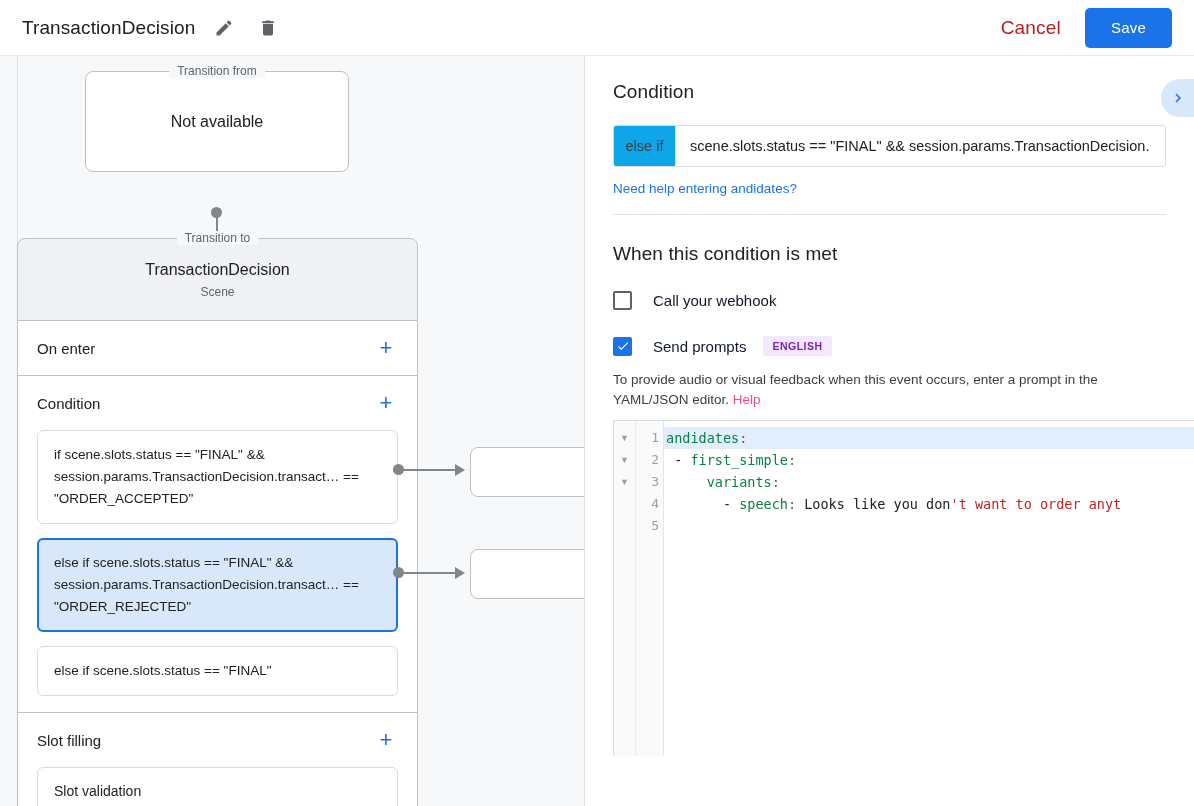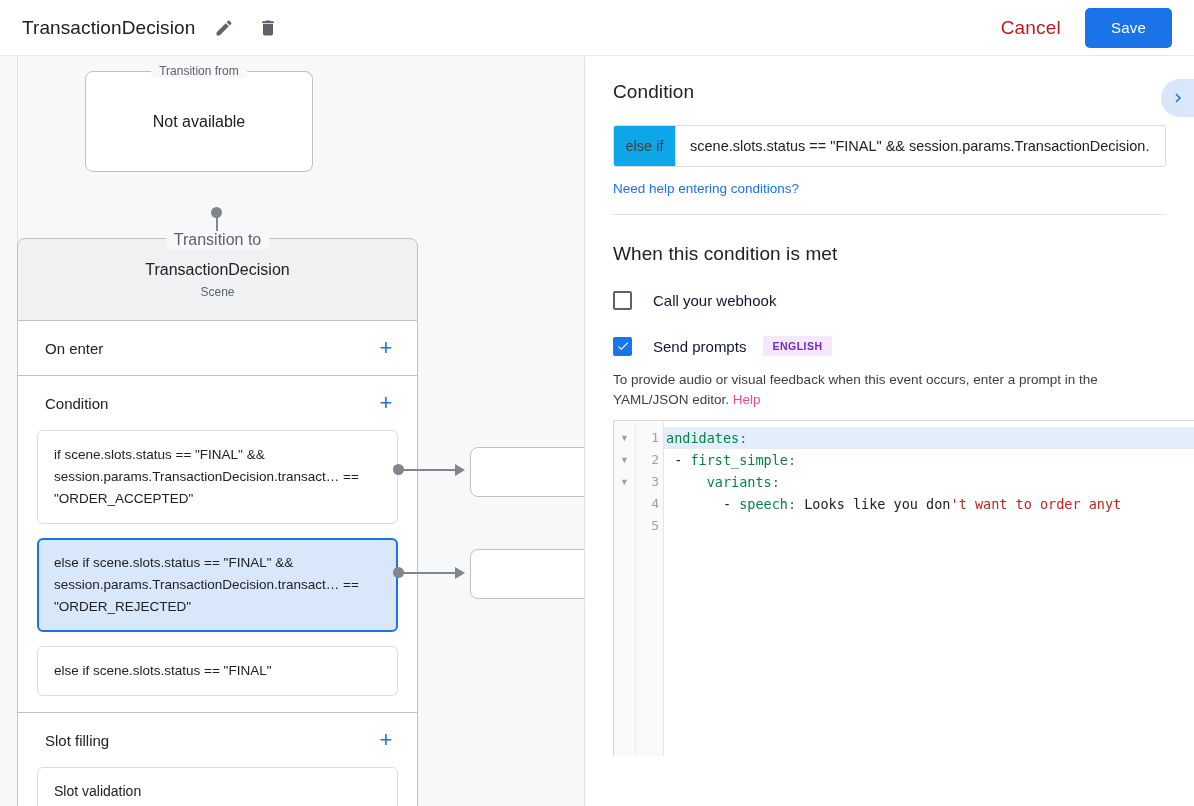--- a/index.html
+++ b/index.html
@@ -63,21 +63,21 @@
     border-radius: 8px;
     background: #fff;
   }
   .fieldbox .legend {
     position: absolute; top: -8px; left: 50%; transform: translateX(-50%);
     background: #f7f8fa; padding: 0 8px;
     font-size: 12px; color: #5f6368; white-space: nowrap;
   }
 
   #transition-from {
-    left: 85px; top: 15px; width: 228px; height: 101px;
+    left: 85px; top: 15px; width: 264px; height: 101px;
   }
   #transition-from .body {
     display: flex; align-items: center; justify-content: center;
     height: 100%; font-size: 16px; color: #202124;
   }
 
   .connector-line {
     position: absolute; left: 216px; top: 156px;
     width: 2px; height: 58px; background: #80868b;
   }
@@ -101,37 +101,37 @@
   .scene-head {
     position: relative;
     border: 1px solid #bdc1c6; border-radius: 8px 8px 0 0;
     background: #eff1f3;
     height: 83px;
     display: flex; flex-direction: column; align-items: center; justify-content: center;
   }
   .scene-head .legend {
     position: absolute; top: -8px; left: 50%; transform: translateX(-50%);
     background: #f7f8fa; padding: 0 8px;
-    font-size: 16px; color: #5f6368;
+    font-size: 12px; color: #5f6368;
   }
   .scene-title { font-size: 16px; color: #202124; }
   .scene-sub { font-size: 12px; color: #5f6368; margin-top: 6px; }
 
   .section {
     border-left: 1px solid #bdc1c6;
     border-right: 1px solid #bdc1c6;
     border-bottom: 1px solid #bdc1c6;
     background: #fff;
     padding: 0 19px 16px 19px;
   }
   .section-header {
     display: flex; align-items: center; justify-content: space-between;
     height: 54px;
   }
-  .section-title { font-size: 15px; color: #202124; margin-left: 8px; }
+  .section-title { font-size: 15px; color: #202124; }
   .plus-btn {
     color: #1a73e8; font-size: 22px; line-height: 1;
     cursor: pointer; width: 24px; text-align: center; font-weight: 400;
   }
   .section.no-pad-bottom { padding-bottom: 0; }
 
   .cond-card {
     border: 1px solid #dadce0; border-radius: 6px;
     background: #fff;
     padding: 13px 16px;
@@ -392,21 +392,21 @@
         <svg width="18" height="18" viewBox="0 0 24 24" fill="#1a73e8">
           <path d="M8.59 16.59L13.17 12 8.59 7.41 10 6l6 6-6 6-1.41-1.41z"></path>
         </svg>
       </div>
 
       <div class="cond-input-row">
         <div class="cond-prefix">else if</div>
         <input class="cond-input" type="text" value="scene.slots.status == &quot;FINAL&quot; &amp;&amp; session.params.TransactionDecision." style="">
       </div>
 
-      <span class="help-link">Need help entering conditions?</span>
+      <span class="help-link">Need help entering andidates?</span>
       <div class="divider"></div>
     </div>
 
     <div class="rp-section">
       <div class="met-heading">When this condition is met</div>
 
       <div class="check-row">
         <div class="checkbox"></div>
         <div class="check-label">Call your webhook</div>
       </div>

